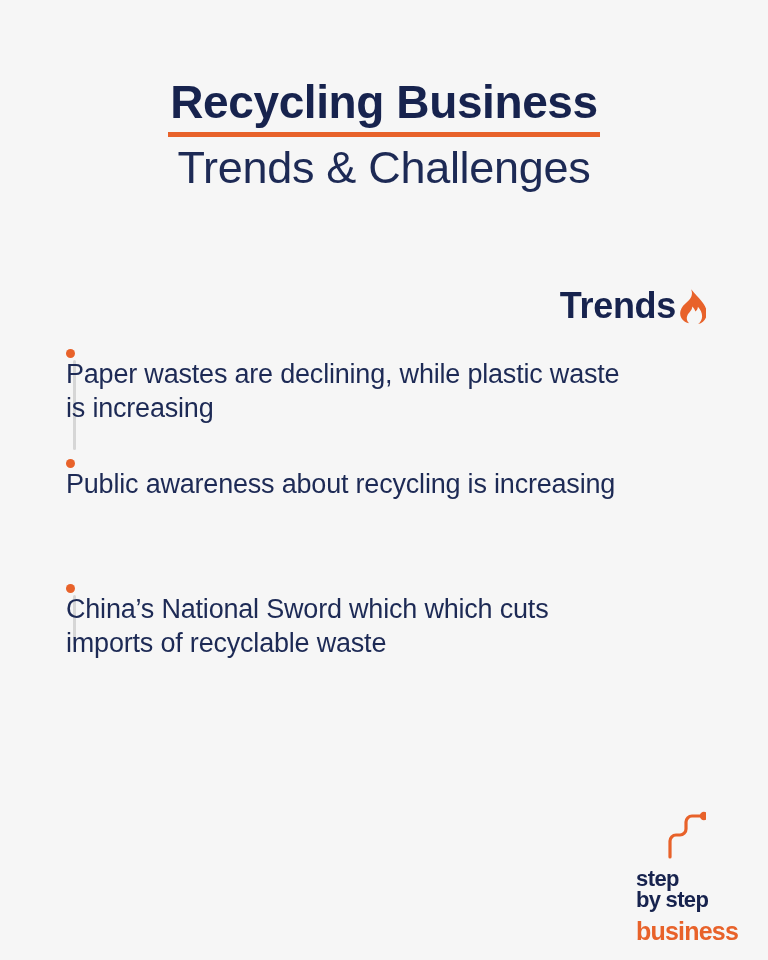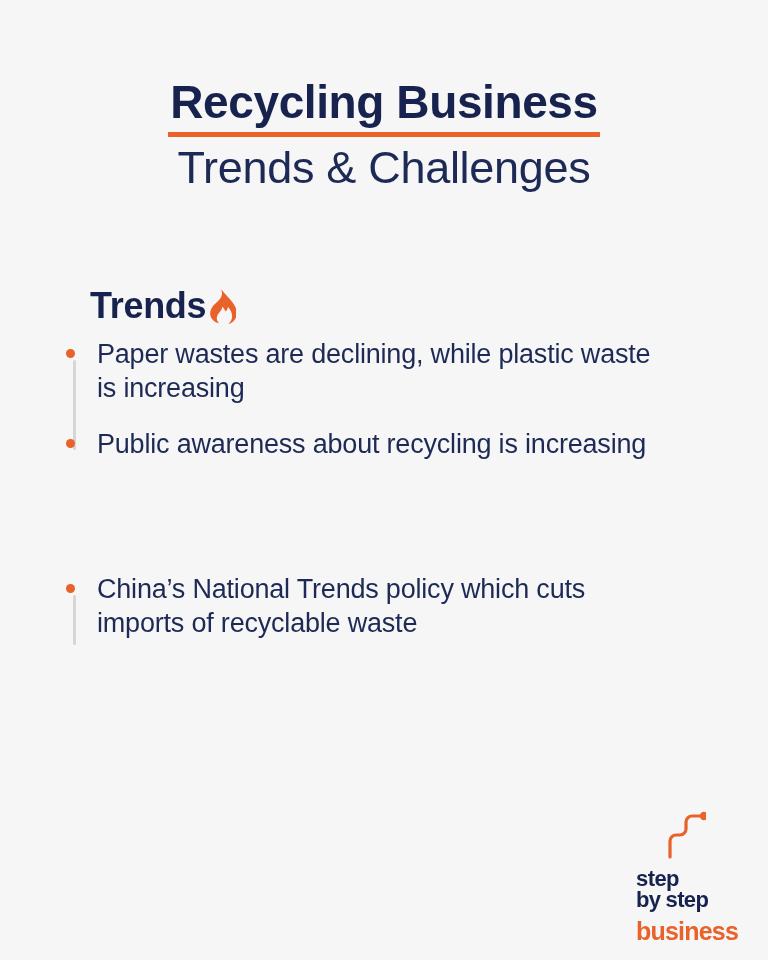--- a/index.html
+++ b/index.html
@@ -56,20 +56,21 @@
     left: 66px;
     width: 640px;
   }
   .section-trends { top: 288px; }
   .section-challenges { top: 573px; }
 
   .section-heading {
     display: flex;
     align-items: center;
     margin: 0 0 14px 24px;
+    justify-content: flex-end;
   }
   .section-heading-text {
     font-size: 36px;
     font-weight: bold;
     color: #17234e;
     letter-spacing: -0.3px;
     line-height: 1;
   }
   .heading-emoji {
     display: inline-block;
@@ -92,20 +93,21 @@
     border-radius: 2px;
   }
   .connector-trends { top: 22px; height: 90px; }
   .connector-challenges { top: 22px; height: 50px; }
 
   .bullet-item {
     position: relative;
     display: flex;
     align-items: flex-start;
     margin-bottom: 22px;
+    flex-direction: column;
   }
   .bullet-item:last-child { margin-bottom: 0; }
 
   .bullet-dot {
     flex: 0 0 auto;
     width: 9px;
     height: 9px;
     border-radius: 50%;
     background: #e8622a;
     margin-top: 11px;
@@ -207,21 +209,21 @@
         <span class="bullet-text">Public awareness about recycling is increasing</span>
       </li>
     </ul>
   </div>
 
   <div class="section section-challenges">
     <ul class="bullet-list">
       <div class="connector connector-challenges"></div>
       <li class="bullet-item">
         <span class="bullet-dot"></span>
-        <span class="bullet-text">China’s National Trends policy which cuts imports of recyclable waste</span>
+        <span class="bullet-text">China’s National Sword which which cuts imports of recyclable waste</span>
       </li>
     </ul>
   </div>
 
 
   <div class="logo">
     <span class="logo-mark">
       <svg width="40" height="58" viewBox="0 0 40 58" aria-hidden="true">
         <path d="M38 9 H26 a6 6 0 0 0 -6 6 v7 a6 6 0 0 1 -6 6 H10 a6 6 0 0 0 -6 6 v16" fill="none" stroke="#e8622a" stroke-width="3.2" stroke-linecap="round"></path>
         <circle cx="38" cy="9" r="4.2" fill="#e8622a"></circle>

